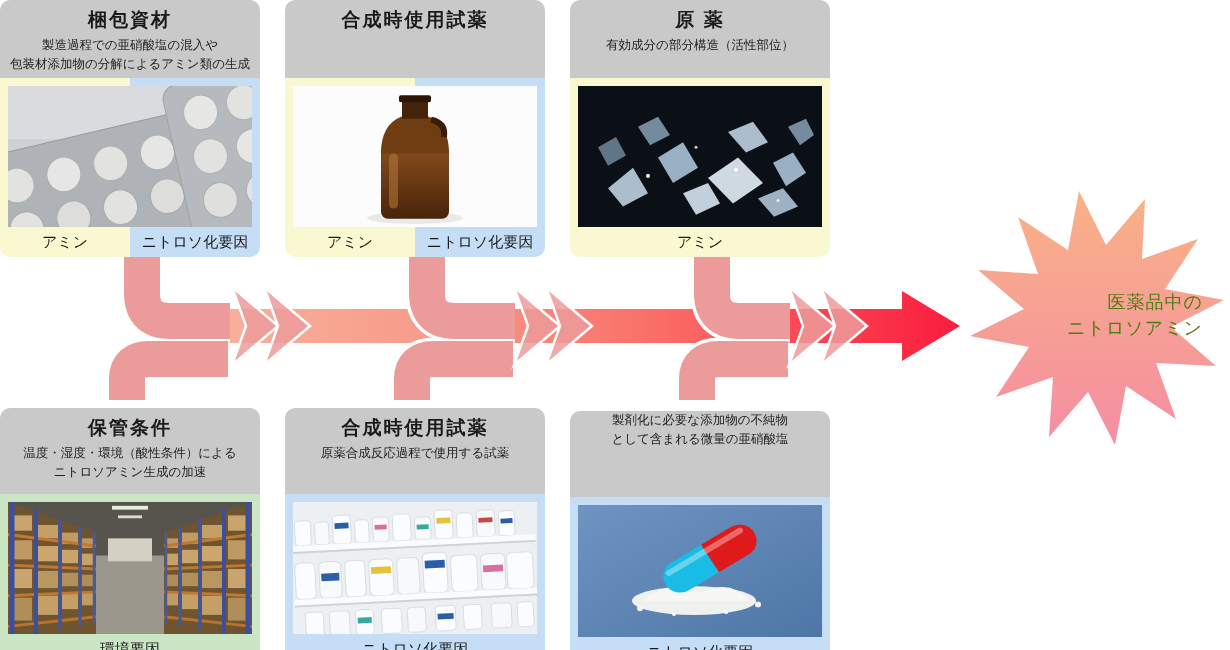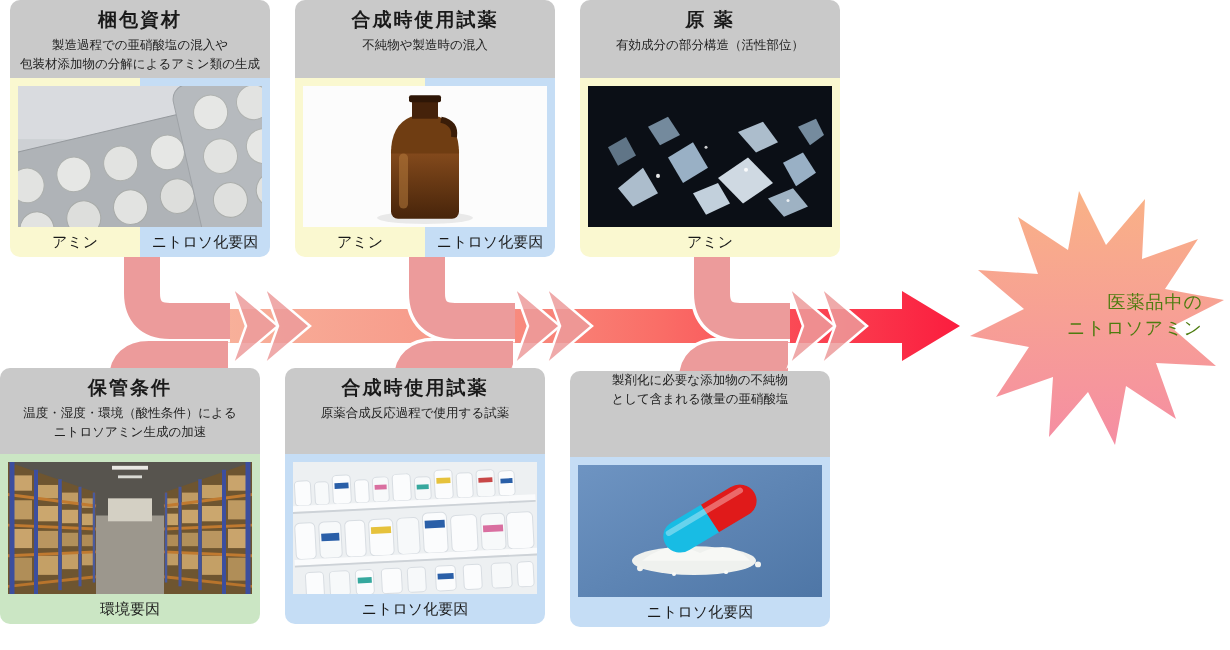--- a/index.html
+++ b/index.html
@@ -5,22 +5,22 @@
   html,body{margin:0;padding:0;background:#fff;}
   .stage{
     position:relative;width:1230px;height:650px;overflow:hidden;background:#fff;
     font-family:"Liberation Sans","DejaVu Sans",sans-serif;color:#1a1a1a;
   }
   svg.flow{position:absolute;left:0;top:0;z-index:1;}
   .elbW{stroke:#fff;stroke-width:43;fill:none;}
   .elb{stroke:var(--c-connector,#EC9B9B);stroke-width:36;fill:none;}
   .chev{fill:var(--c-connector,#EC9B9B);fill-opacity:.85;stroke:#fff;stroke-width:2.5;}
   .card{position:absolute;width:260px;z-index:2;}
-  .card.top{top:0;height:249px;margin-left:10px;}
-  .card.bottom{top:368px;height:216px;}
+  .card.top{top:0;height:249px;}
+  .card.bottom{top:408px;height:216px;}
   .card-header{background:var(--c-header,#C9C9C9);border-radius:10px 10px 0 0;}
   .card.top .card-header{height:78px;}
   .card.bottom .card-header{height:86px;}
   .card-title{font-size:19px;font-weight:bold;text-align:center;padding-top:7px;letter-spacing:2px;}
   .card-sub{font-size:12.5px;text-align:center;line-height:1.55;margin-top:3px;white-space:pre-line;color:#222;}
   .card-body{position:relative;border-radius:0 0 10px 10px;overflow:hidden;}
   .card.top .card-body{height:179px;}
   .card.bottom .card-body{height:170px;}
   .half{position:absolute;top:0;bottom:0;width:50%;}
   .half.left{left:0;}
@@ -140,21 +140,20 @@
       <div class="factor-labels">
         <span>アミン</span>
         <span>ニトロソ化要因</span>
       </div>
     </div>
   </div>
 
   <div class="card top" style="left:285px;">
     <div class="card-header">
       <div class="card-title">合成時使用試薬</div>
-      <div class="card-sub">不純物や製造時の混入</div>
     </div>
     <div class="card-body">
       <div class="half left bg-amine"></div>
       <div class="half right bg-nitrosating"></div>
       <div class="photo" role="img" aria-label="brown glass solvent jug">
         <svg viewBox="0 0 244 138" preserveAspectRatio="none">
           <defs>
             <linearGradient id="jugG" x1="0" y1="0" x2="0" y2="1">
               <stop offset="0" stop-color="#8A4E1E"></stop>
                 <stop offset="1" stop-color="#47240A"></stop>

